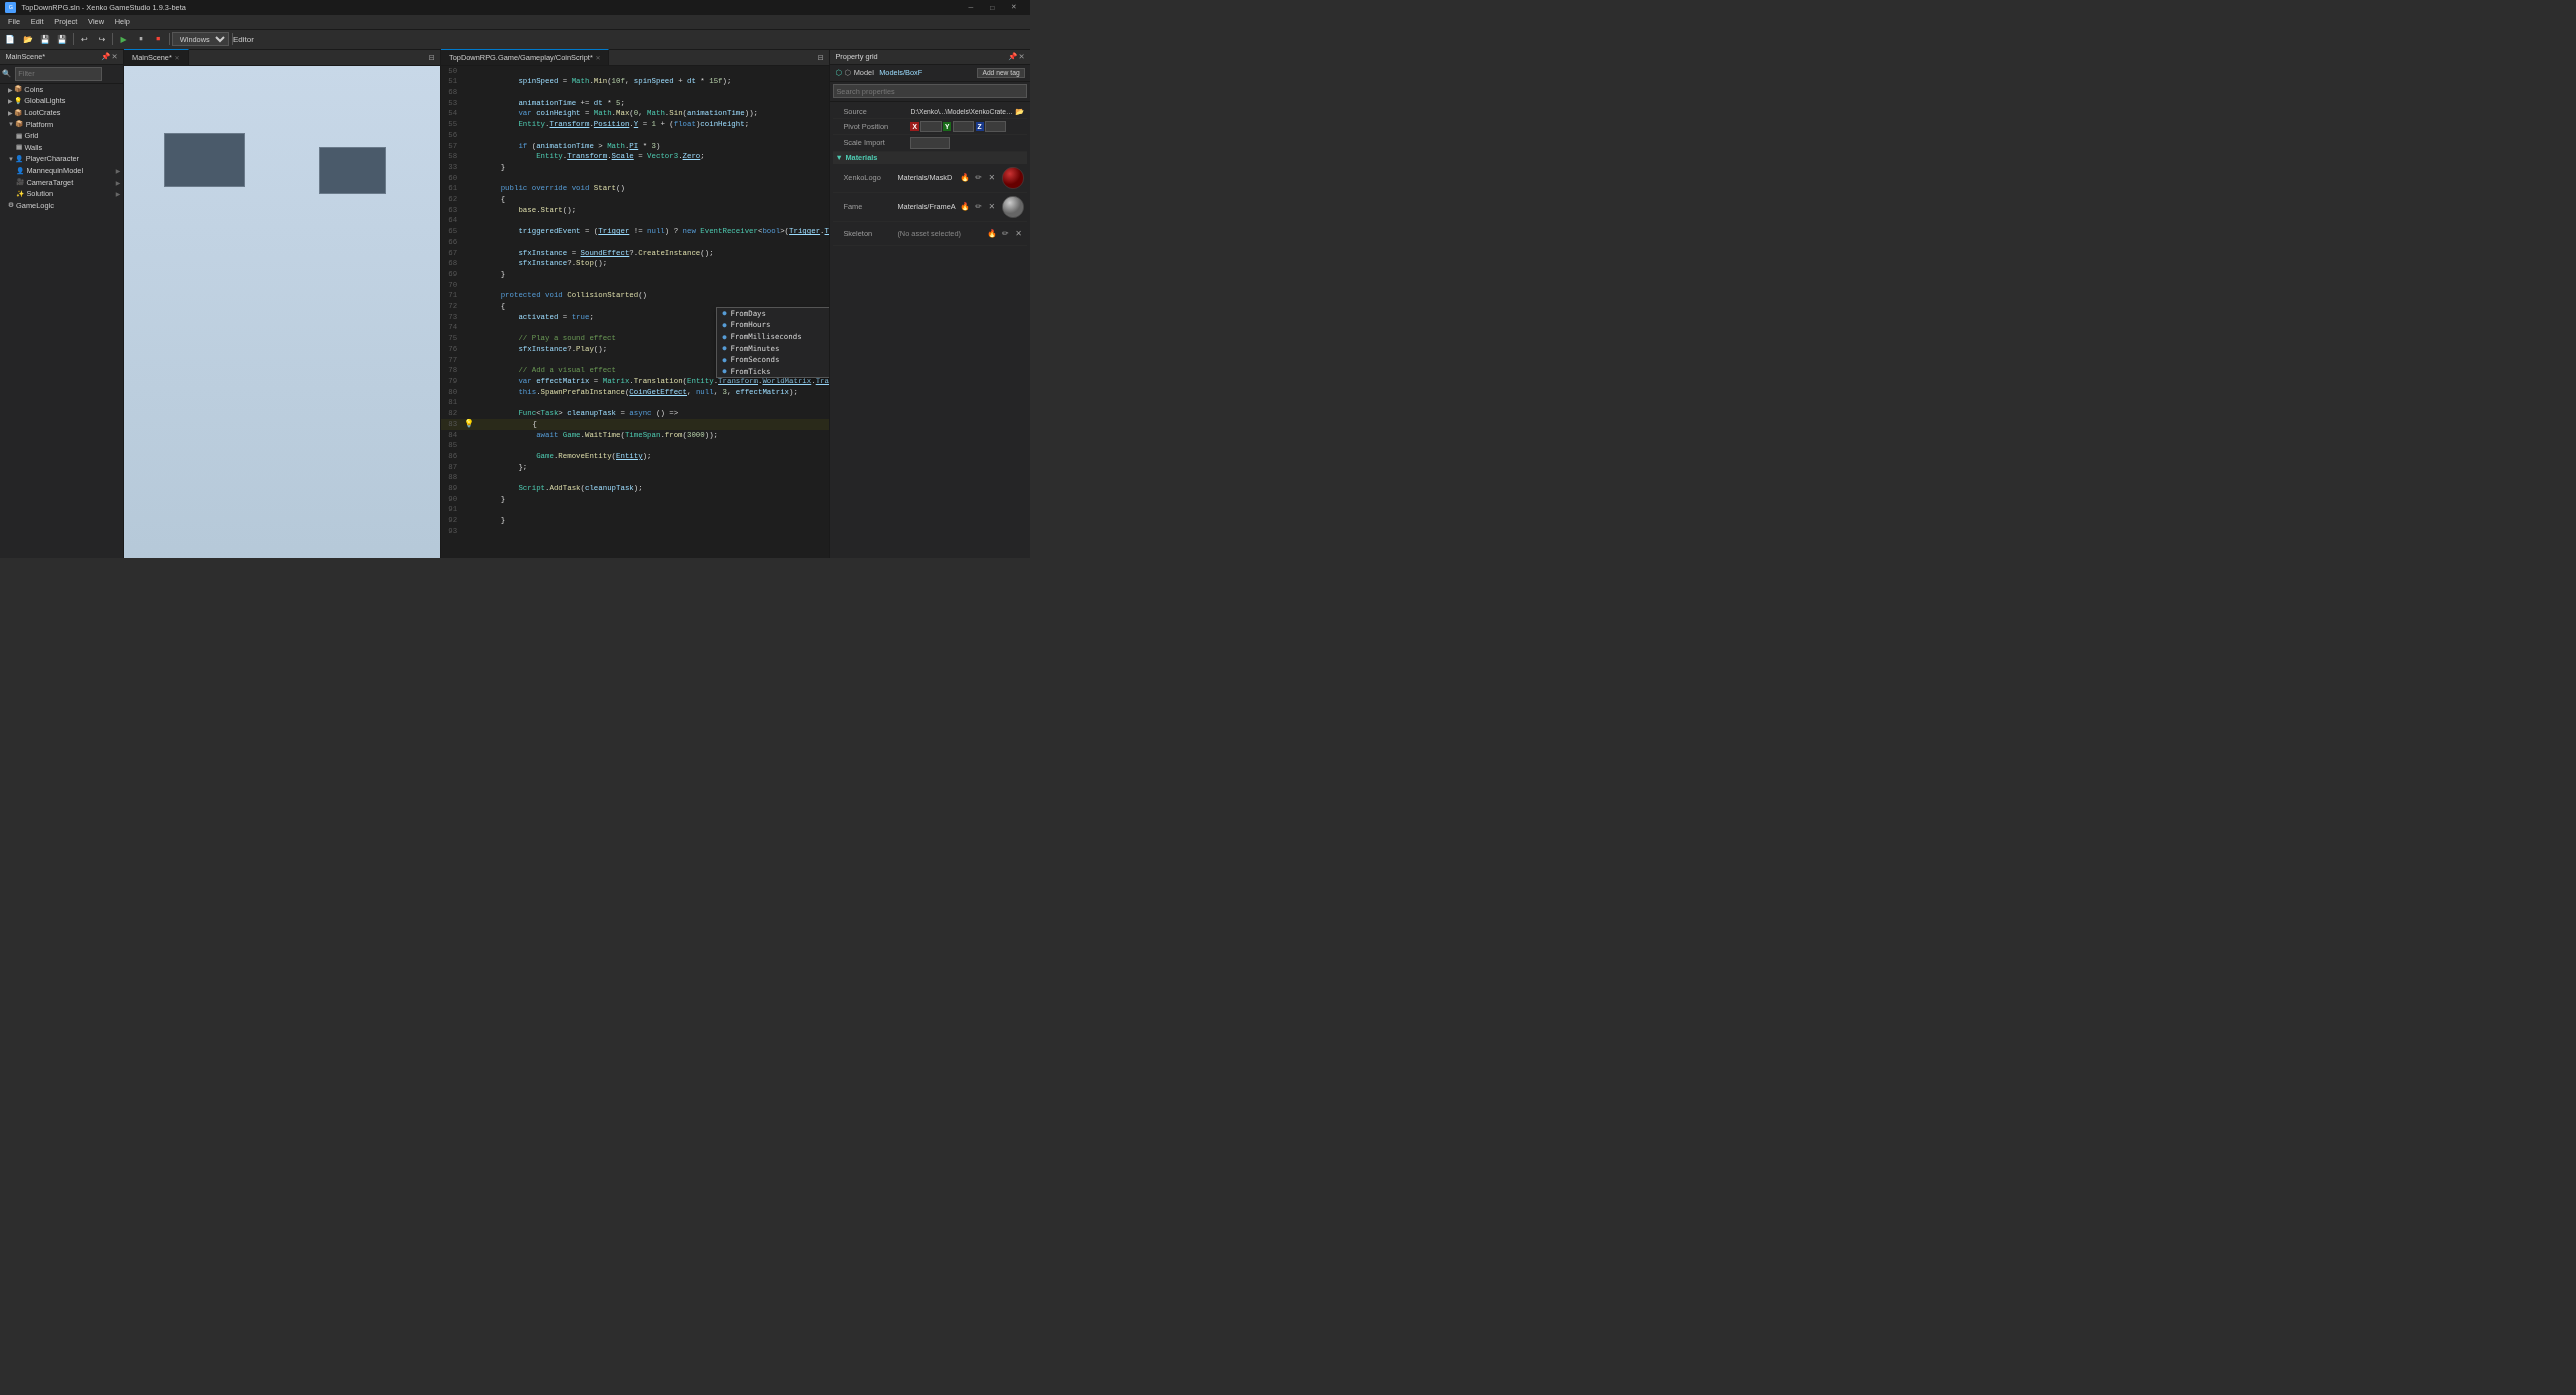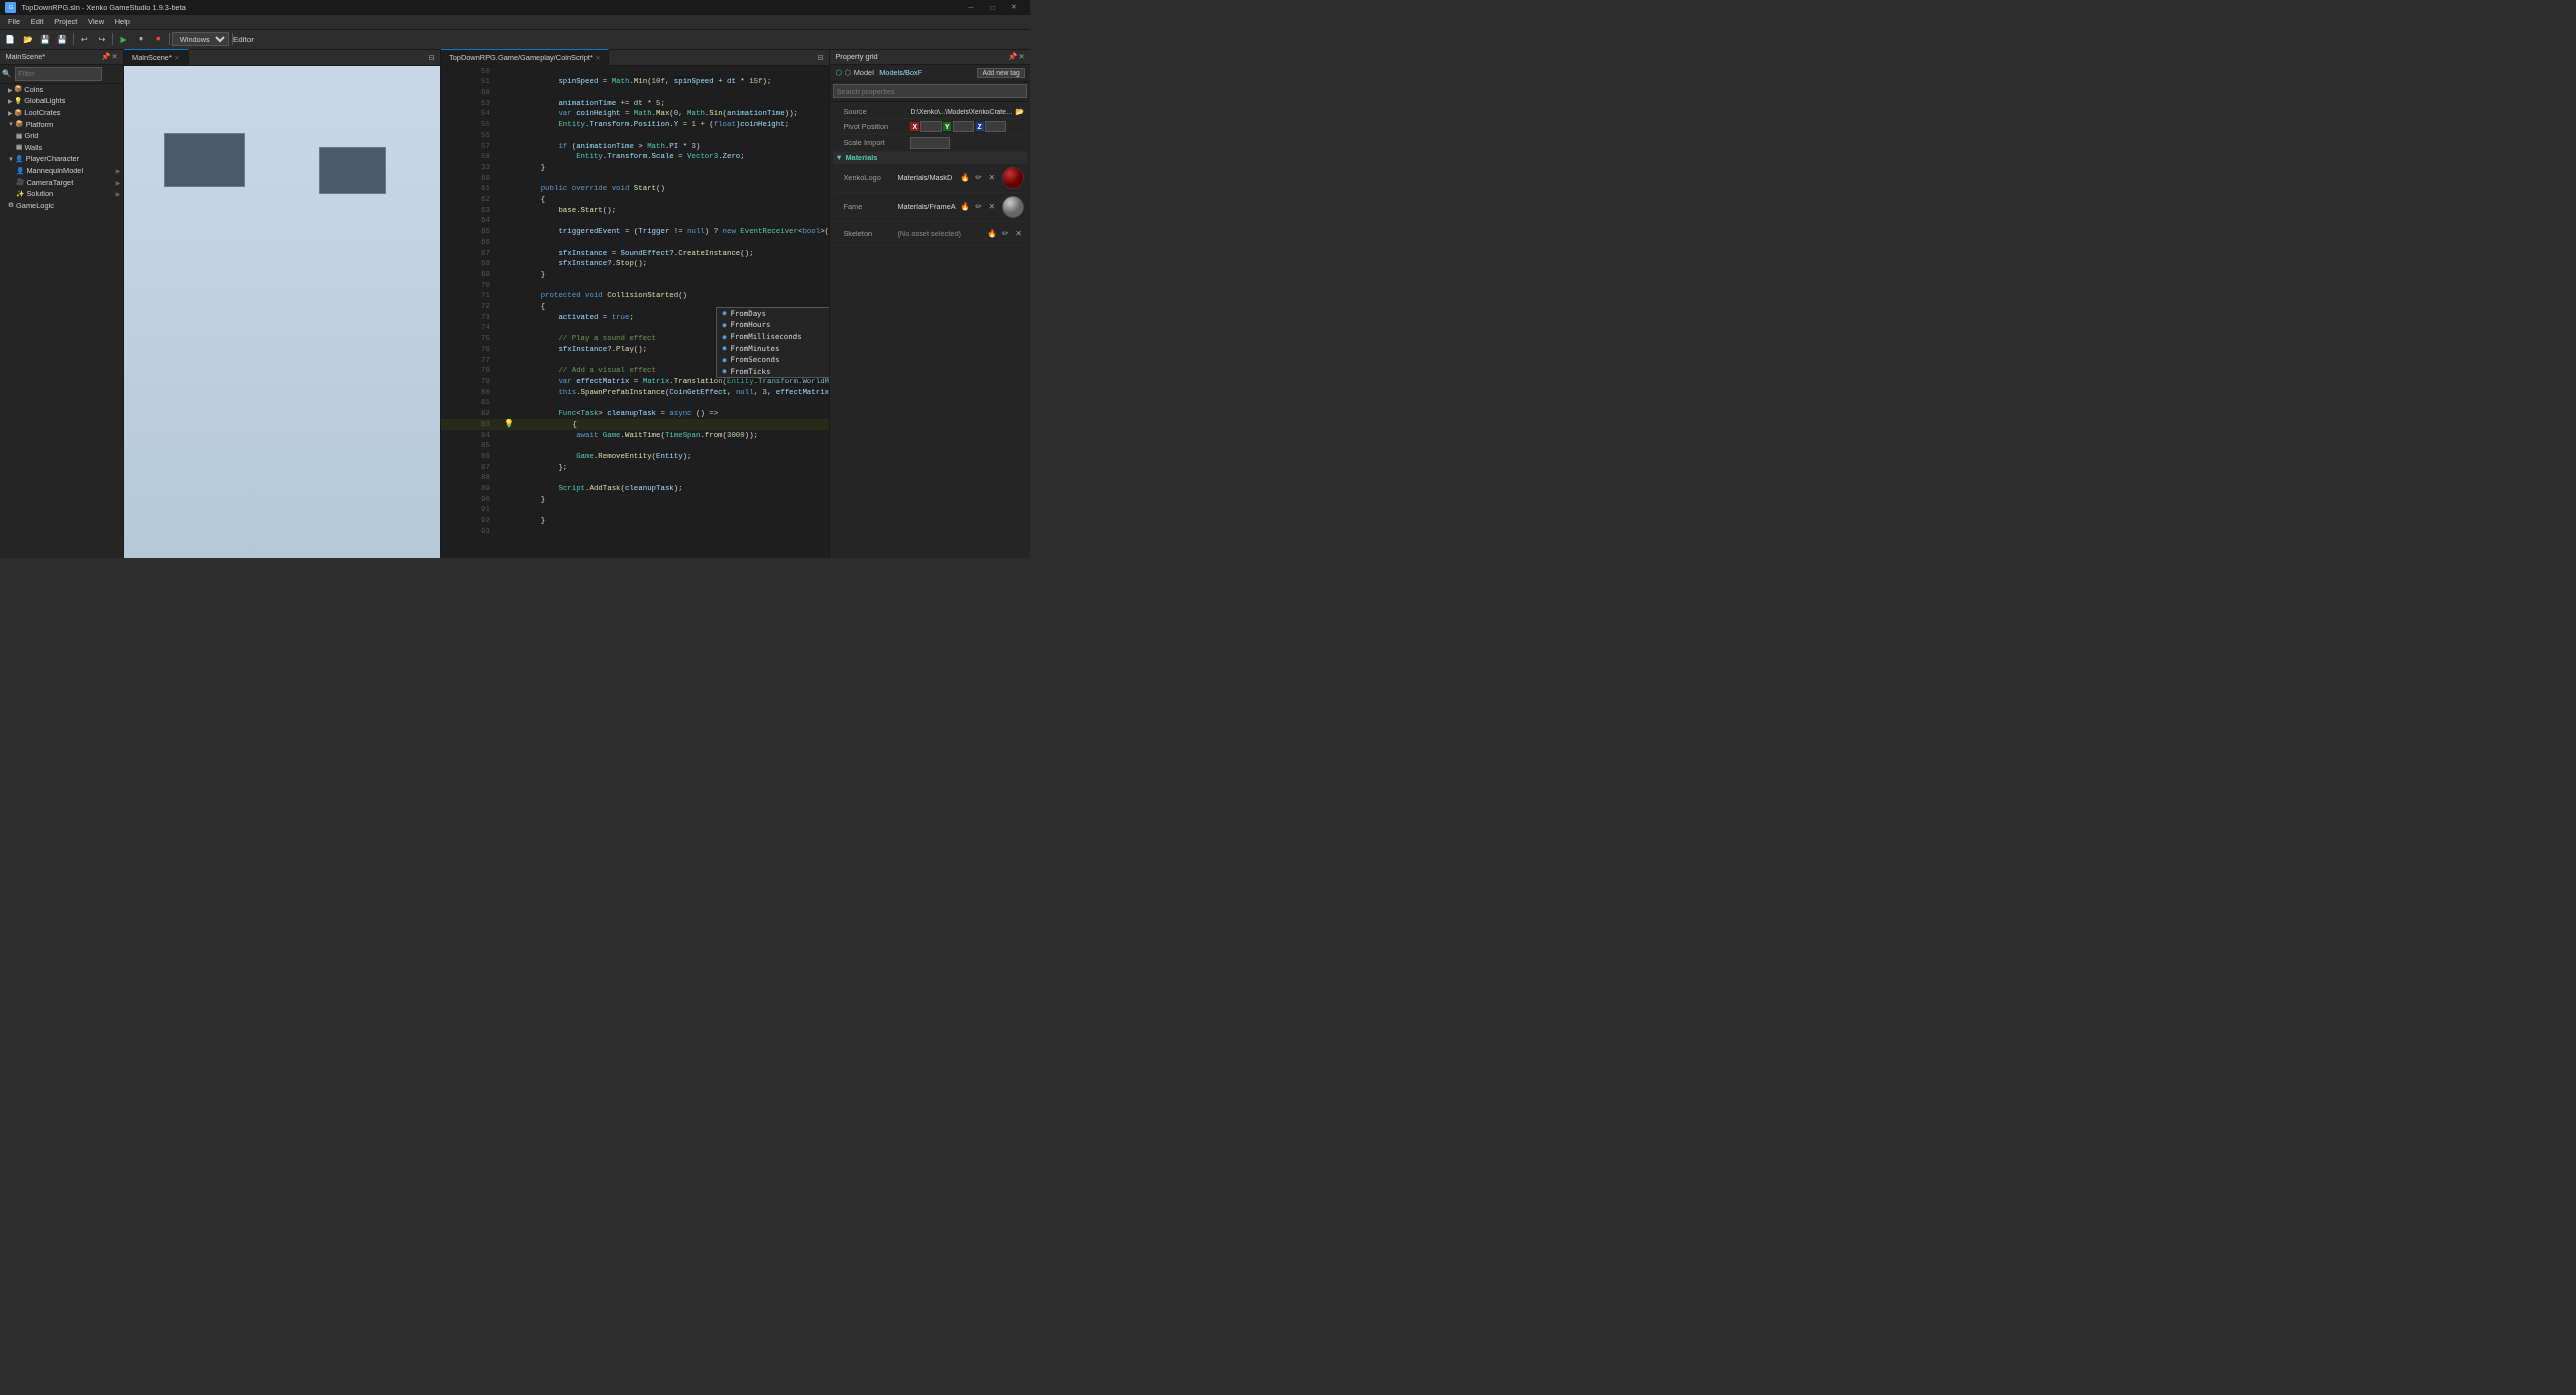--- a/index.html
+++ b/index.html
@@ -198,34 +198,33 @@
     .code-line {
       display: flex;
       align-items: flex-start;
       min-height: 10.7px;
       font-family: 'Consolas', 'Courier New', monospace;
       font-size: 7.4px;
       line-height: 10.7px;
     }
     .line-num {
       width: 21.5px;
-      text-align: left;
+      text-align: right;
       color: #555;
       padding-right: 5.4px;
       flex-shrink: 0;
       user-select: none;
-      margin-left: 40px;
     }
     .line-content { flex: 1; padding-left: 2.7px; white-space: pre; }
     .kw { color: #569cd6; }
     .num { color: #b5cea8; }
     .cmt { color: #6a9955; }
     .type { color: #4ec9b0; }
     .func { color: #dcdcaa; }
-    .prop { color: #9cdcfe; }
+    .prop { color: #9cdcfe; text-decoration: underline; }
     .var { color: #9cdcfe; }
     .punc { color: #d4d4d4; }
     
     
     #autocomplete {
       position: absolute;
       background: #252526;
       border: 0.7px solid #555;
       z-index: 100;
       min-width: 121px;

